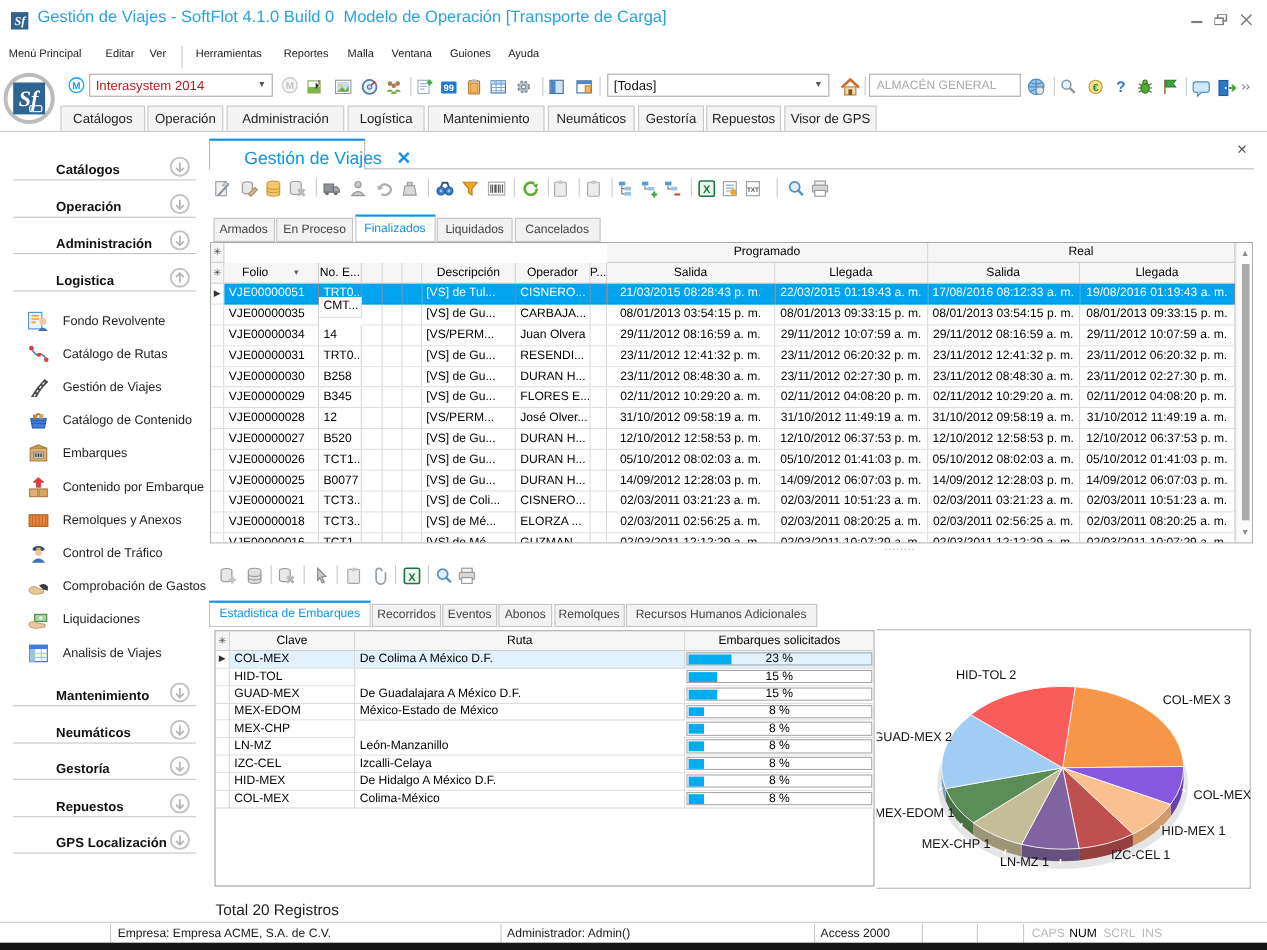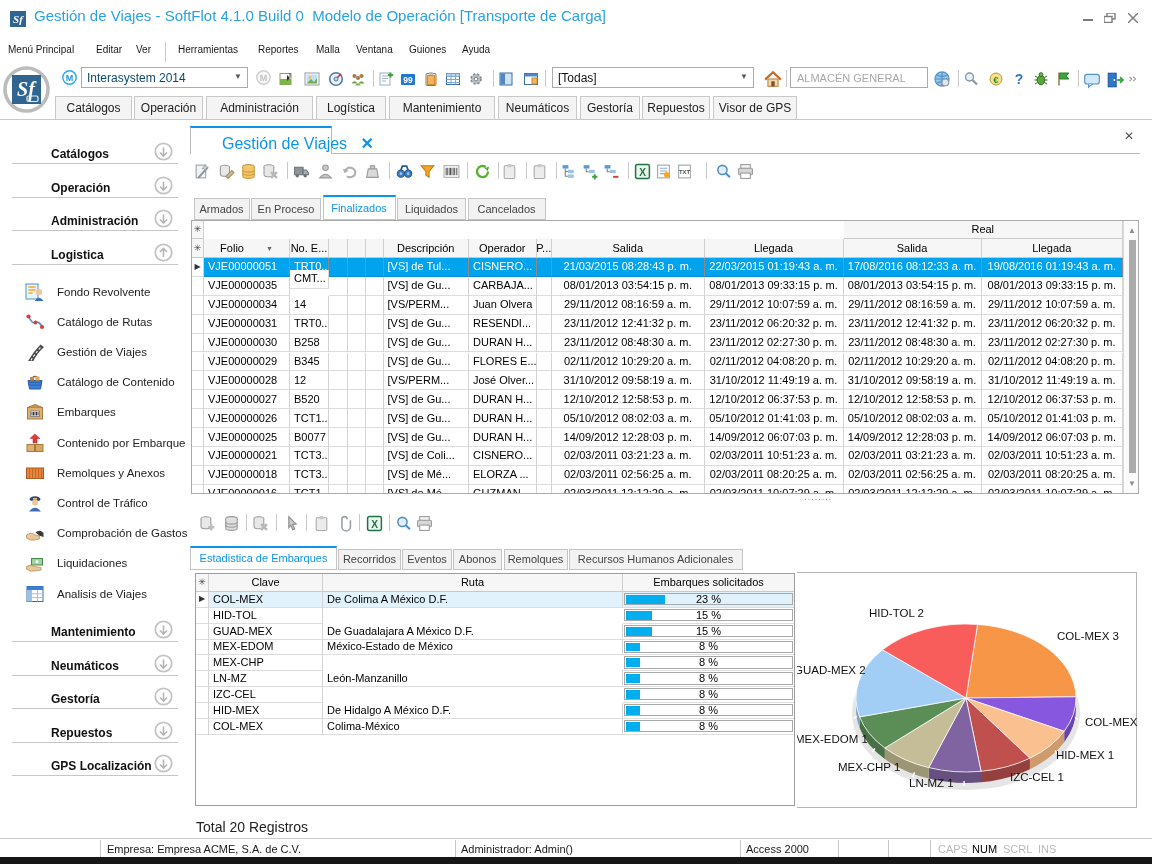--- a/index.html
+++ b/index.html
@@ -71,21 +71,21 @@
  <circle cx="23.5" cy="23.5" r="21.5" fill="#fff" stroke="#bcbcbc" stroke-width="3.6"></circle>
  <rect x="9" y="9" width="29" height="29" fill="#2f6590"></rect>
  <text x="23" y="30" font-size="20" font-style="italic" font-weight="bold" fill="#fff" text-anchor="middle" font-family="Liberation Serif,serif">Sf</text>
  <rect x="24" y="30" width="11" height="5.5" rx="1.5" fill="none" stroke="#e8eef5" stroke-width="1.2"></rect>
 </svg>
 <svg class="i" style="left:62px;top:70px" width="15" height="15">
     <circle cx="7.5" cy="7.5" r="6.7" fill="#fff" stroke="#29a8f0" stroke-width="1.4"></circle>
     <text x="7.5" y="11" font-size="9" fill="#1e97e0" text-anchor="middle" font-weight="bold">M</text>
   </svg>
 <div class="abs" style="left:81px;top:67px;width:167px;height:21px;border:1px solid #ababab;background:#fff">
- <span class="abs" style="left:5px;top:3px;font-size:12px;color:#0c4a6e">Interasystem 2014</span>
+ <span class="abs" style="left:5px;top:3px;font-size:12px;color:#b91c1c">Interasystem 2014</span>
  <span class="abs" style="left:152px;top:4px;font-size:8px;color:#555">▼</span>
 </div>
 <svg class="i" style="left:256px;top:70px" width="15" height="15">
     <circle cx="7.5" cy="7.5" r="6.7" fill="#f6f6f6" stroke="#cfcfcf" stroke-width="1.4"></circle>
     <text x="7.5" y="11" font-size="9" fill="#c2c2c2" text-anchor="middle" font-weight="bold">M</text>
   </svg>
 <svg class="i" style="left:277.5px;top:71px" width="16" height="16" viewBox="0 0 16 16">
     <rect x="2" y="2.5" width="11" height="11" fill="#fff" stroke="#8aa05a"></rect>
     <rect x="2" y="8" width="11" height="5.5" fill="#7ab648"></rect>
     <path d="M9 4 l3 3 -3 3" fill="#333" stroke="none"></path>
@@ -475,20 +475,21 @@
 <div class="ptab" style="left:251px;top:198px;width:70px;height:22px;line-height:21px">En Proceso</div>
 <div class="ptab on" style="left:322.5px;top:195px;width:73px;height:25px;line-height:22px">Finalizados</div>
 <div class="ptab" style="left:397px;top:198px;width:69px;height:22px;line-height:21px">Liquidados</div>
 <div class="ptab" style="left:467.5px;top:198px;width:78px;height:22px;line-height:21px">Cancelados</div>
 
 <div class="abs" style="left:191px;top:220px;width:948px;height:274px;border:1px solid #aaa;background:#fff;overflow:hidden">
  <div class="abs" style="left:0;top:0;width:931px;height:273px">
 <div class="gc hdr" style="left:0px;top:0px;width:12px;height:18px">
         <span class="ast">✳</span>
       </div>
+<div class="gc hdr" style="left:360.0px;top:0px;width:291.5px;height:18px">Programado</div>
 <div class="gc hdr" style="left:651.5px;top:0px;width:279.5px;height:18px">Real</div>
 <div class="gc hdr" style="left:0px;top:18px;width:12px;height:19px">
         <span class="ast">✳</span>
       </div>
 <div class="gc hdr" style="left:12px;top:18px;width:86px;height:19px">Folio<span class="sortarr">▼</span></div>
 <div class="gc hdr" style="left:98px;top:18px;width:39px;height:19px">No. E...</div>
 <div class="gc hdr" style="left:137px;top:18px;width:18.5px;height:19px"></div>
 <div class="gc hdr" style="left:155.5px;top:18px;width:18.0px;height:19px"></div>
 <div class="gc hdr" style="left:173.5px;top:18px;width:18.0px;height:19px"></div>
 <div class="gc hdr" style="left:191.5px;top:18px;width:85.5px;height:19px">Descripción</div>
@@ -854,20 +855,21 @@
 <div class="gc l" style="left:127px;top:97.24999999999999px;width:300px;height:15.85px">León-Manzanillo</div>
 <div class="gc c" style="left:427px;top:97.24999999999999px;width:172px;height:15.85px">
       <div class="barbox"></div>
       <div class="bar" style="width:14px"></div>
       <div class="pct">8 %</div>
     </div>
 <div class="gc " style="left:0px;top:113.09999999999998px;width:13px;height:15.85px">
       <span class="mk"></span>
     </div>
 <div class="gc l" style="left:13px;top:113.09999999999998px;width:114px;height:15.85px">IZC-CEL</div>
+<div class="gc l" style="left:127px;top:113.09999999999998px;width:300px;height:15.85px">Izcalli-Celaya</div>
 <div class="gc c" style="left:427px;top:113.09999999999998px;width:172px;height:15.85px">
       <div class="barbox"></div>
       <div class="bar" style="width:14px"></div>
       <div class="pct">8 %</div>
     </div>
 <div class="gc " style="left:0px;top:128.95px;width:13px;height:15.85px">
       <span class="mk"></span>
     </div>
 <div class="gc l" style="left:13px;top:128.95px;width:114px;height:15.85px">HID-MEX</div>
 <div class="gc l" style="left:127px;top:128.95px;width:300px;height:15.85px">De Hidalgo A México D.F.</div>

